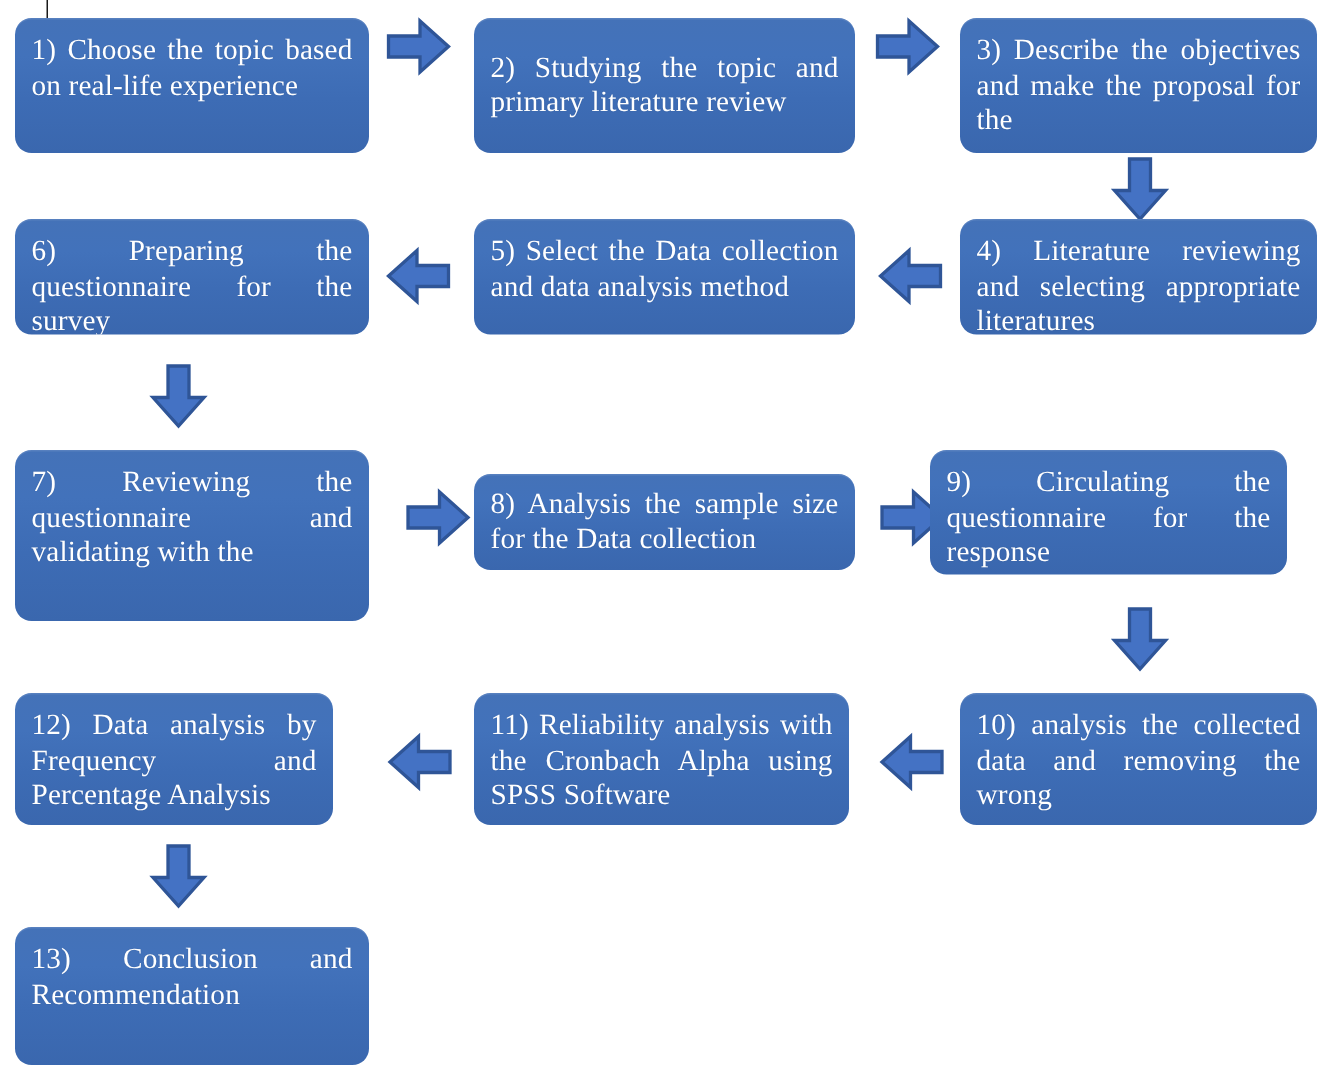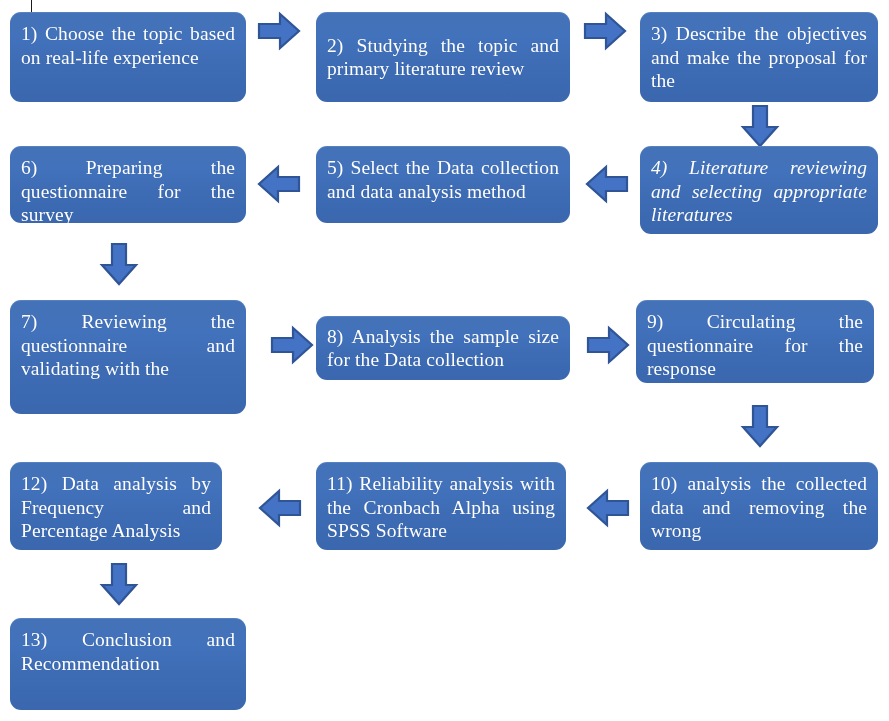--- a/index.html
+++ b/index.html
@@ -120,21 +120,21 @@
   <div class="node" style="left:316px; top:146px; width:254px; height:77px;">
     <span class="txt">5) Select the Data collection and data analysis method</span>
   </div>
 
   <div class="arrow" style="left:585px; top:164px;">
     <svg width="44" height="40" viewBox="0 0 44 40">
       <path d="M42 13 L21 13 L21 3 L2 20 L21 37 L21 27 L42 27 Z" fill="#4472c4" stroke="#2f5597" stroke-width="2.2" stroke-linejoin="miter"></path>
     </svg>
   </div>
 
-  <div class="node" style="left:640px; top:146px; width:238px; height:88px;font-style:italic;">
+  <div class="node" style="left:640px; top:146px; width:238px; height:77px;">
     <span class="txt">4) Literature reviewing and selecting appropriate literatures</span>
   </div>
 
   <div class="arrow" style="left:99px; top:242px;">
     <svg width="40" height="44" viewBox="0 0 40 44">
       <path d="M13 2 L27 2 L27 23 L37 23 L20 42 L3 23 L13 23 Z" fill="#4472c4" stroke="#2f5597" stroke-width="2.2" stroke-linejoin="miter"></path>
     </svg>
   </div>
 
   <div class="node" style="left:10px; top:300px; width:236px; height:114px;">
@@ -150,21 +150,21 @@
   <div class="node v-center" style="left:316px; top:300px; width:254px; height:64px; padding-top:0; padding-bottom:0;margin-top:16px;">
     <span class="txt">8) Analysis the sample size for the Data collection</span>
   </div>
 
   <div class="arrow" style="left:586px; top:325px;">
     <svg width="44" height="40" viewBox="0 0 44 40">
       <path d="M2 13 L23 13 L23 3 L42 20 L23 37 L23 27 L2 27 Z" fill="#4472c4" stroke="#2f5597" stroke-width="2.2" stroke-linejoin="miter"></path>
     </svg>
   </div>
 
-  <div class="node" style="left:636px; top:300px; width:238px; height:83px;">
+  <div class="node" style="left:620px; top:300px; width:238px; height:83px;">
     <span class="txt">9) Circulating the questionnaire for the response</span>
   </div>
 
   <div class="arrow" style="left:740px; top:404px;">
     <svg width="40" height="44" viewBox="0 0 40 44">
       <path d="M13 2 L27 2 L27 23 L37 23 L20 42 L3 23 L13 23 Z" fill="#4472c4" stroke="#2f5597" stroke-width="2.2" stroke-linejoin="miter"></path>
     </svg>
   </div>
 
   <div class="node" style="left:10px; top:462px; width:212px; height:88px;">

